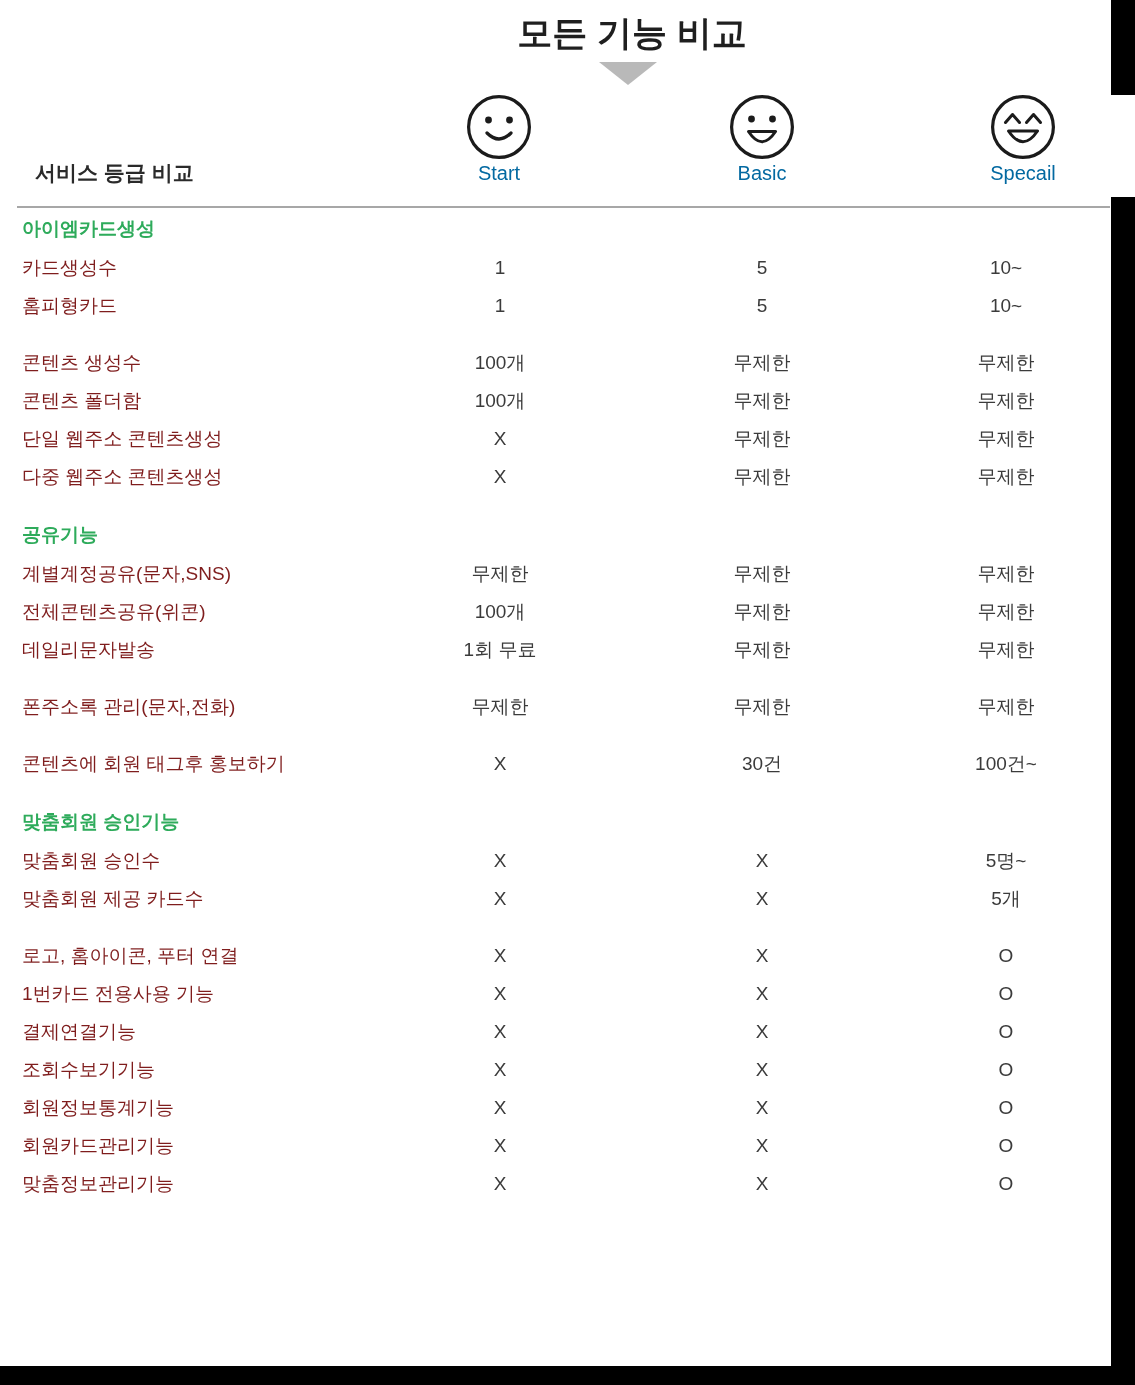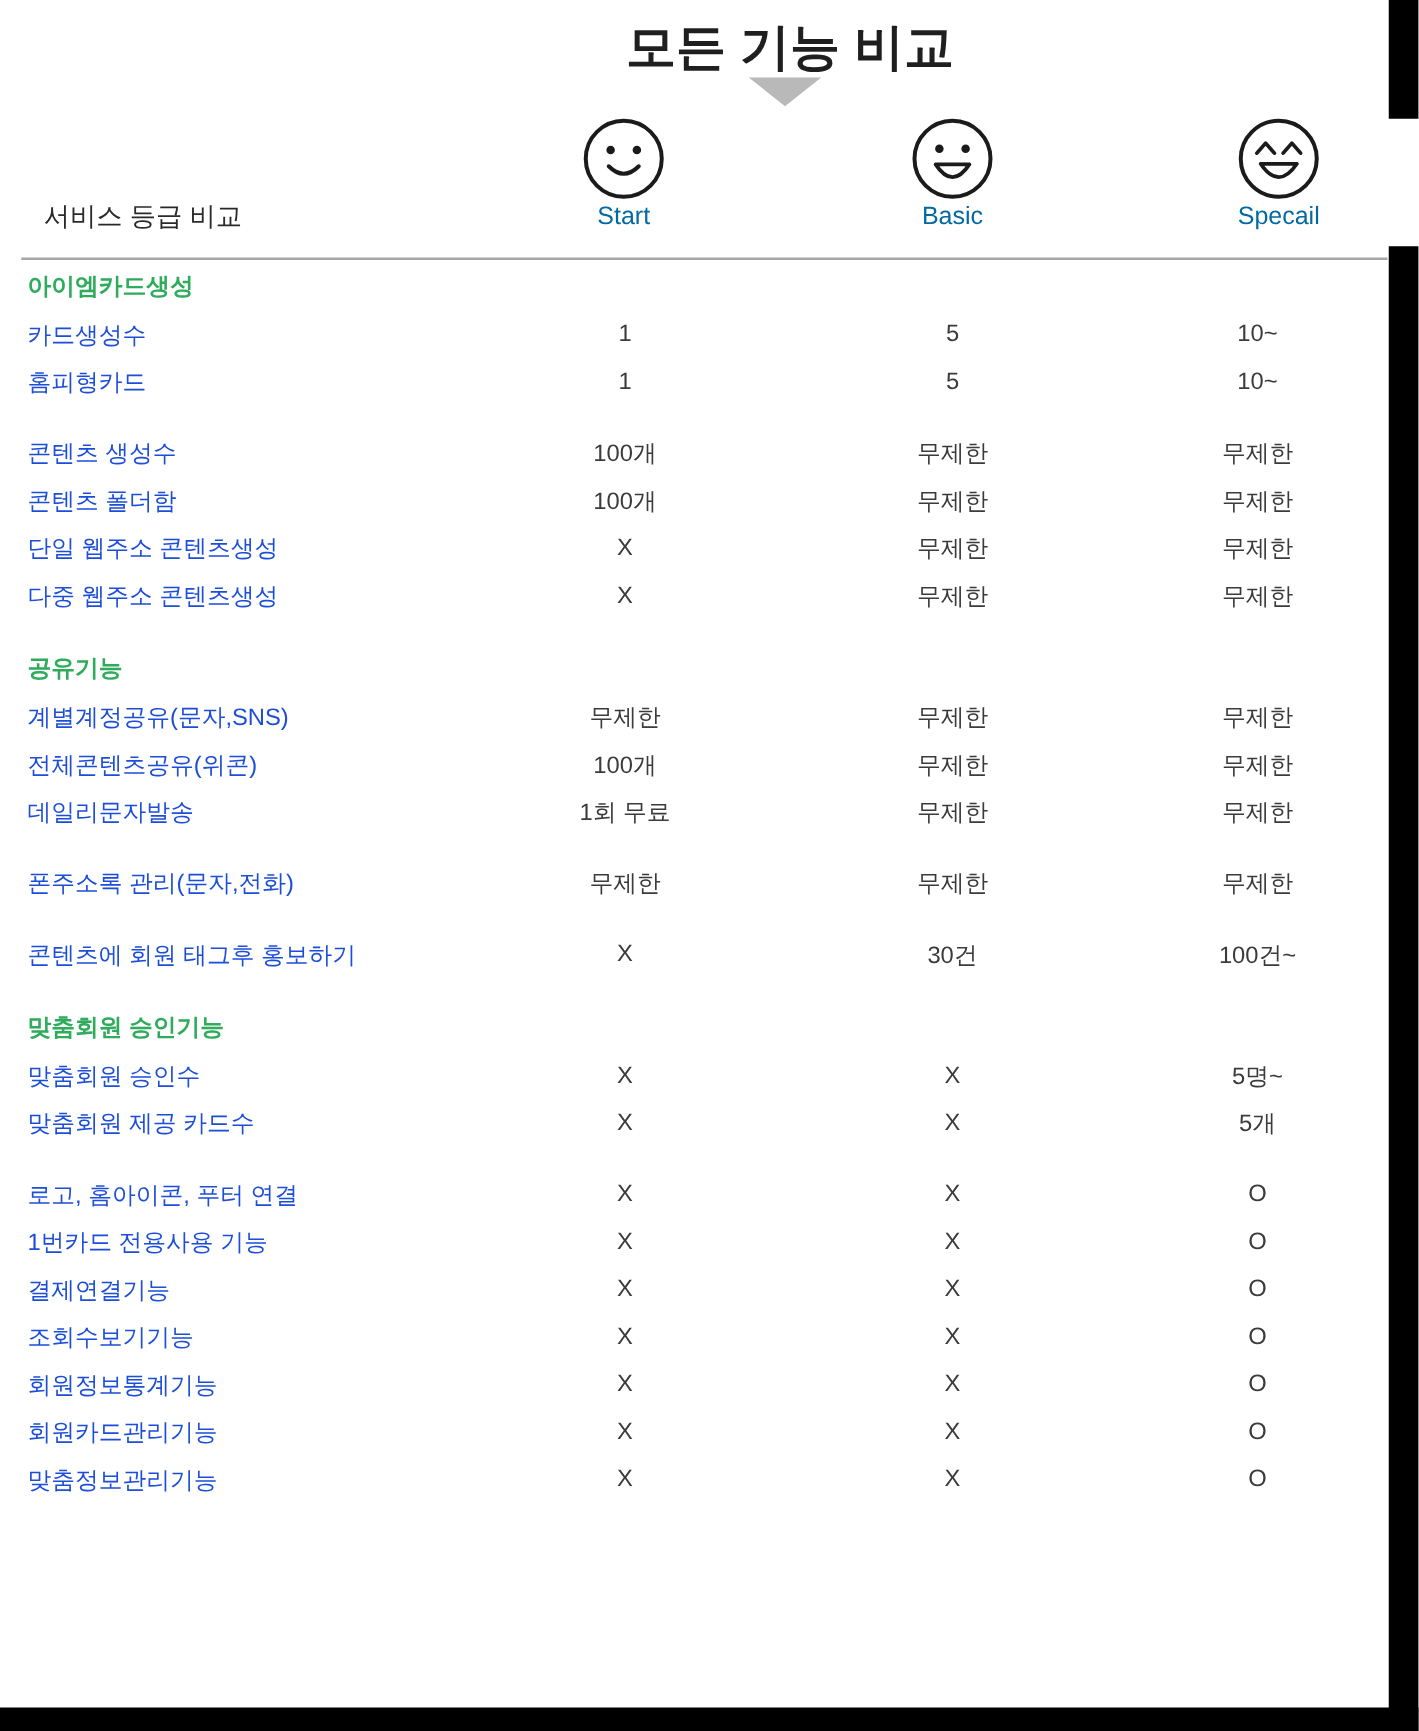--- a/index.html
+++ b/index.html
@@ -10,41 +10,41 @@
     background: #ffffff;
     overflow: hidden;
     font-family: "Liberation Sans", "DejaVu Sans", sans-serif;
   }
   .title {
     position: absolute;
     top: 10px;
     left: 632px;
     transform: translateX(-50%);
     margin: 0;
-    font-size: 40px;
+    font-size: 35px;
     font-weight: 700;
     color: #1f1f1f;
     white-space: nowrap;
   }
   .triangle {
     position: absolute;
     top: 62px;
     left: 628px;
     transform: translateX(-50%);
     width: 0; height: 0;
     border-left: 29px solid transparent;
     border-right: 29px solid transparent;
     border-top: 23px solid #b9b9b9;
   }
   .left-header {
     position: absolute;
     left: 35px;
     top: 159px;
     font-size: 21px;
-    font-weight: 400;
+    font-weight: 700;
     color: #2a2a2a;
     white-space: nowrap;
   }
   .tier {
     position: absolute;
     top: 94px;
     width: 150px;
     transform: translateX(-50%);
     text-align: center;
   }
@@ -83,21 +83,21 @@
     color: #2eab5b;
     white-space: nowrap;
   }
   .row { position: relative; height: 38px; }
   .row-label {
     position: absolute;
     left: 22px;
     top: 50%;
     transform: translateY(-50%);
     font-size: 19px;
-    color: #1d4ed8;
+    color: #7f1d1d;
     white-space: nowrap;
     text-align: right;
   }
   .val {
     position: absolute;
     top: 50%;
     transform: translate(-50%, -50%);
     font-size: 19px;
     color: #3b3b3b;
     white-space: nowrap;

